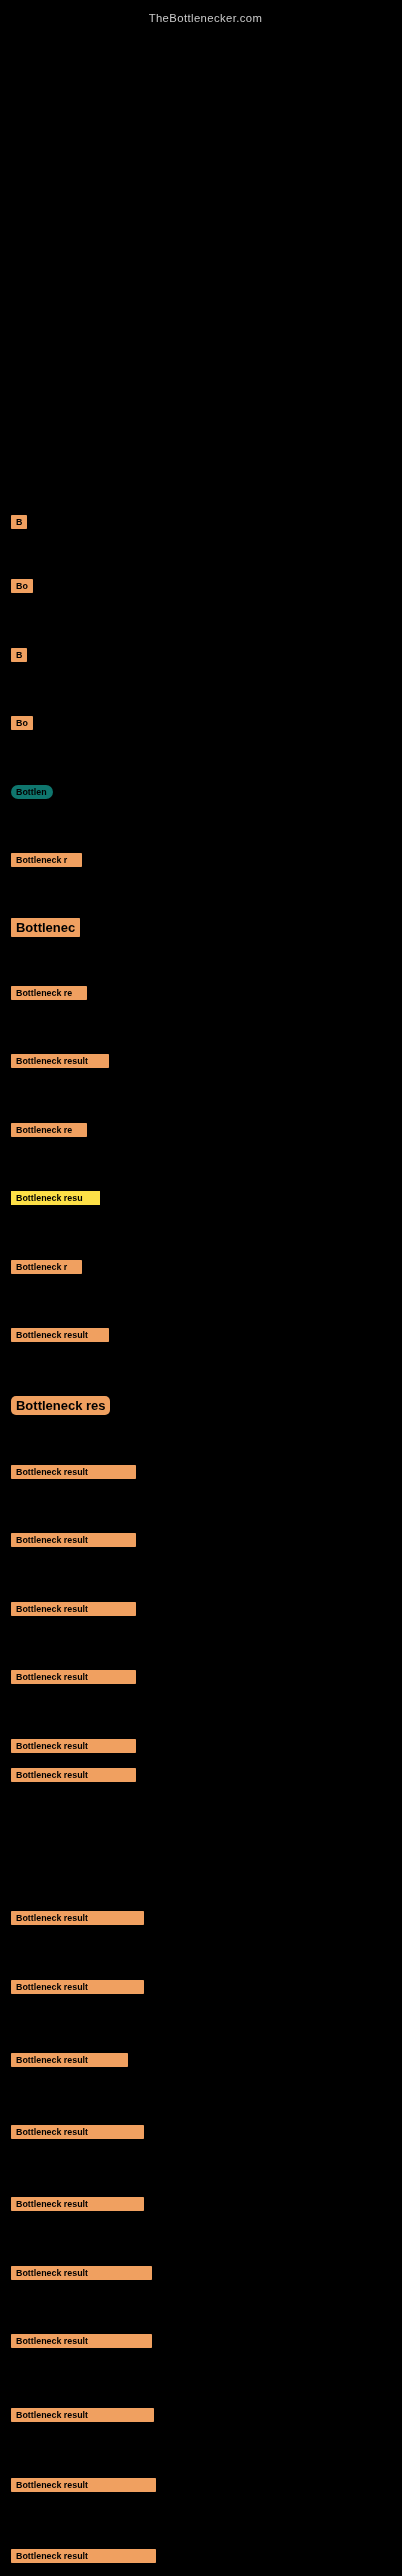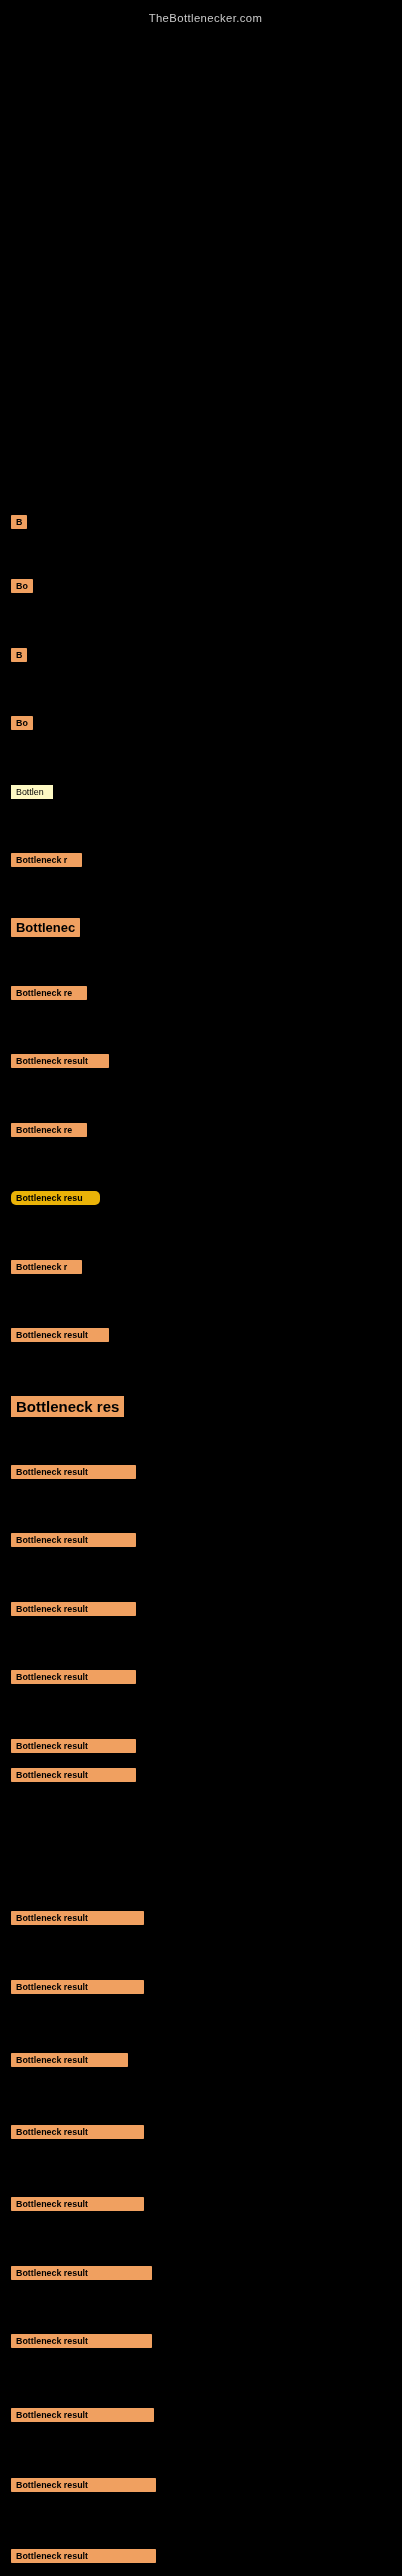--- a/index.html
+++ b/index.html
@@ -21,30 +21,30 @@
 </head>
 <body>
 
 <div class="site-title">TheBottlenecker.com</div>
 
 <div id="results-container" style="position: relative; width: 100%; height: 2560px;">
 <div style="position: absolute; top: 483px; left: 3.2px; background-color: rgb(240, 160, 96); color: rgb(0, 0, 0); font-size: 8.9px; font-weight: bold; padding: 2.4px 4.8px; border-radius: 0.8px; white-space: nowrap; display: inline-block; min-width: 14.5px;">B</div>
     <div style="position: absolute; top: 547px; left: 3.2px; background-color: rgb(240, 160, 96); color: rgb(0, 0, 0); font-size: 8.9px; font-weight: bold; padding: 2.4px 4.8px; border-radius: 0.8px; white-space: nowrap; display: inline-block; min-width: 17.7px;">Bo</div>
     <div style="position: absolute; top: 616px; left: 3.2px; background-color: rgb(240, 160, 96); color: rgb(0, 0, 0); font-size: 8.9px; font-weight: bold; padding: 2.4px 4.8px; border-radius: 0.8px; white-space: nowrap; display: inline-block; min-width: 14.5px;">B</div>
     <div style="position: absolute; top: 684px; left: 3.2px; background-color: rgb(240, 160, 96); color: rgb(0, 0, 0); font-size: 8.9px; font-weight: bold; padding: 2.4px 4.8px; border-radius: 0.8px; white-space: nowrap; display: inline-block; min-width: 17.7px;">Bo</div>
-    <div style="position: absolute; top: 753px; left: 3.2px; background-color: #fef9c3; color: rgb(0, 0, 0); font-size: 8.9px; font-weight: normal; padding: 2.4px 4.8px; border-radius: 0; white-space: nowrap; display: inline-block; min-width: 42px;">Bottlen</div>
+    <div style="position: absolute; top: 753px; left: 3.2px; background-color: #0f766e; color: rgb(0, 0, 0); font-size: 8.9px; font-weight: bold; padding: 2.4px 4.8px; border-radius: 7px; white-space: nowrap; display: inline-block; min-width: 42px;">Bottlen</div>
     <div style="position: absolute; top: 821px; left: 3.2px; background-color: rgb(240, 160, 96); color: rgb(0, 0, 0); font-size: 8.9px; font-weight: bold; padding: 2.4px 4.8px; border-radius: 0.8px; white-space: nowrap; display: inline-block; min-width: 71px;">Bottleneck r</div>
     <div style="position: absolute; top: 886px; left: 3.2px; background-color: rgb(240, 160, 96); color: rgb(0, 0, 0); font-size: 13px; font-weight: bold; padding: 2.4px 4.8px; border-radius: 0.8px; white-space: nowrap; display: inline-block; min-width: 55px;">Bottlenec</div>
     <div style="position: absolute; top: 954px; left: 3.2px; background-color: rgb(240, 160, 96); color: rgb(0, 0, 0); font-size: 8.9px; font-weight: bold; padding: 2.4px 4.8px; border-radius: 0.8px; white-space: nowrap; display: inline-block; min-width: 76px;">Bottleneck re</div>
     <div style="position: absolute; top: 1022px; left: 3.2px; background-color: rgb(240, 160, 96); color: rgb(0, 0, 0); font-size: 8.9px; font-weight: bold; padding: 2.4px 4.8px; border-radius: 0.8px; white-space: nowrap; display: inline-block; min-width: 98px;">Bottleneck result</div>
     <div style="position: absolute; top: 1091px; left: 3.2px; background-color: rgb(240, 160, 96); color: rgb(0, 0, 0); font-size: 8.9px; font-weight: bold; padding: 2.4px 4.8px; border-radius: 0.8px; white-space: nowrap; display: inline-block; min-width: 76px;">Bottleneck re</div>
-    <div style="position: absolute; top: 1159px; left: 3.2px; background-color: #eab308; color: rgb(0, 0, 0); font-size: 8.9px; font-weight: bold; padding: 2.4px 4.8px; border-radius: 5px; white-space: nowrap; display: inline-block; min-width: 89px;">Bottleneck resu</div>
+    <div style="position: absolute; top: 1159px; left: 3.2px; background-color: #fde047; color: rgb(0, 0, 0); font-size: 8.9px; font-weight: bold; padding: 2.4px 4.8px; border-radius: 0; white-space: nowrap; display: inline-block; min-width: 89px;">Bottleneck resu</div>
     <div style="position: absolute; top: 1228px; left: 3.2px; background-color: rgb(240, 160, 96); color: rgb(0, 0, 0); font-size: 8.9px; font-weight: bold; padding: 2.4px 4.8px; border-radius: 0.8px; white-space: nowrap; display: inline-block; min-width: 71px;">Bottleneck r</div>
     <div style="position: absolute; top: 1296px; left: 3.2px; background-color: rgb(240, 160, 96); color: rgb(0, 0, 0); font-size: 8.9px; font-weight: bold; padding: 2.4px 4.8px; border-radius: 0.8px; white-space: nowrap; display: inline-block; min-width: 98px;">Bottleneck result</div>
-    <div style="position: absolute; top: 1364px; left: 3.2px; background-color: rgb(240, 160, 96); color: rgb(0, 0, 0); font-size: 15px; font-weight: bold; padding: 2.4px 4.8px; border-radius: 0; white-space: nowrap; display: inline-block; min-width: 85px;">Bottleneck res</div>
+    <div style="position: absolute; top: 1364px; left: 3.2px; background-color: rgb(240, 160, 96); color: rgb(0, 0, 0); font-size: 13px; font-weight: bold; padding: 2.4px 4.8px; border-radius: 5px; white-space: nowrap; display: inline-block; min-width: 85px;">Bottleneck res</div>
     <div style="position: absolute; top: 1433px; left: 3.2px; background-color: rgb(240, 160, 96); color: rgb(0, 0, 0); font-size: 8.9px; font-weight: bold; padding: 2.4px 4.8px; border-radius: 0.8px; white-space: nowrap; display: inline-block; min-width: 125px;">Bottleneck result</div>
     <div style="position: absolute; top: 1501px; left: 3.2px; background-color: rgb(240, 160, 96); color: rgb(0, 0, 0); font-size: 8.9px; font-weight: bold; padding: 2.4px 4.8px; border-radius: 0.8px; white-space: nowrap; display: inline-block; min-width: 125px;">Bottleneck result</div>
     <div style="position: absolute; top: 1570px; left: 3.2px; background-color: rgb(240, 160, 96); color: rgb(0, 0, 0); font-size: 8.9px; font-weight: bold; padding: 2.4px 4.8px; border-radius: 0.8px; white-space: nowrap; display: inline-block; min-width: 125px;">Bottleneck result</div>
     <div style="position: absolute; top: 1638px; left: 3.2px; background-color: rgb(240, 160, 96); color: rgb(0, 0, 0); font-size: 8.9px; font-weight: bold; padding: 2.4px 4.8px; border-radius: 0.8px; white-space: nowrap; display: inline-block; min-width: 125px;">Bottleneck result</div>
     <div style="position: absolute; top: 1707px; left: 3.2px; background-color: rgb(240, 160, 96); color: rgb(0, 0, 0); font-size: 8.9px; font-weight: bold; padding: 2.4px 4.8px; border-radius: 0.8px; white-space: nowrap; display: inline-block; min-width: 125px;">Bottleneck result</div>
     <div style="position: absolute; top: 1736px; left: 3.2px; background-color: rgb(240, 160, 96); color: rgb(0, 0, 0); font-size: 8.9px; font-weight: bold; padding: 2.4px 4.8px; border-radius: 0.8px; white-space: nowrap; display: inline-block; min-width: 125px;">Bottleneck result</div>
     <div style="position: absolute; top: 1879px; left: 3.2px; background-color: rgb(240, 160, 96); color: rgb(0, 0, 0); font-size: 8.9px; font-weight: bold; padding: 2.4px 4.8px; border-radius: 0.8px; white-space: nowrap; display: inline-block; min-width: 133px;">Bottleneck result</div>
     <div style="position: absolute; top: 1948px; left: 3.2px; background-color: rgb(240, 160, 96); color: rgb(0, 0, 0); font-size: 8.9px; font-weight: bold; padding: 2.4px 4.8px; border-radius: 0.8px; white-space: nowrap; display: inline-block; min-width: 133px;">Bottleneck result</div>
     <div style="position: absolute; top: 2021px; left: 3.2px; background-color: rgb(240, 160, 96); color: rgb(0, 0, 0); font-size: 8.9px; font-weight: bold; padding: 2.4px 4.8px; border-radius: 0.8px; white-space: nowrap; display: inline-block; min-width: 117px;">Bottleneck result</div>
     <div style="position: absolute; top: 2093px; left: 3.2px; background-color: rgb(240, 160, 96); color: rgb(0, 0, 0); font-size: 8.9px; font-weight: bold; padding: 2.4px 4.8px; border-radius: 0.8px; white-space: nowrap; display: inline-block; min-width: 133px;">Bottleneck result</div>

